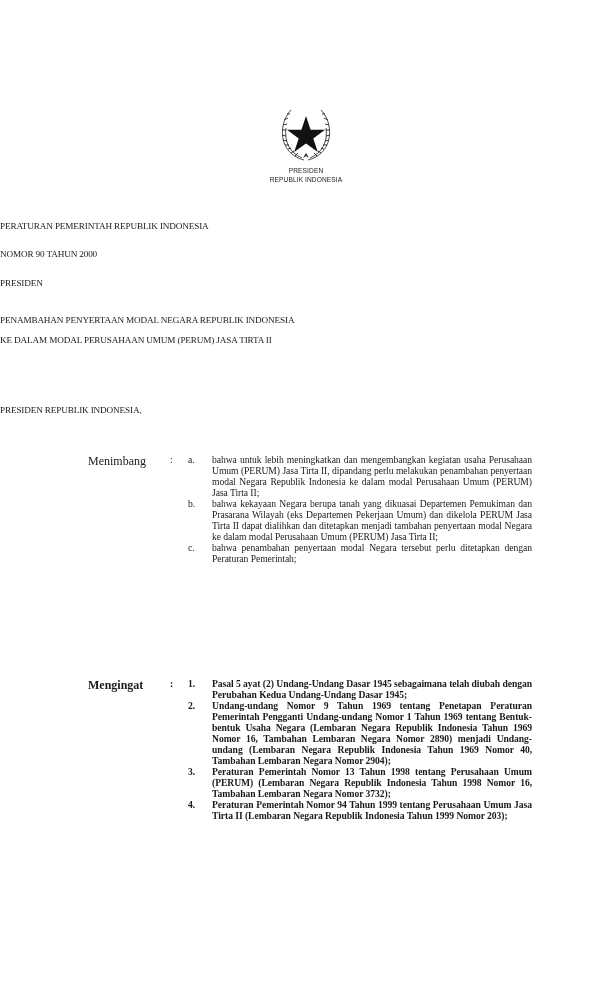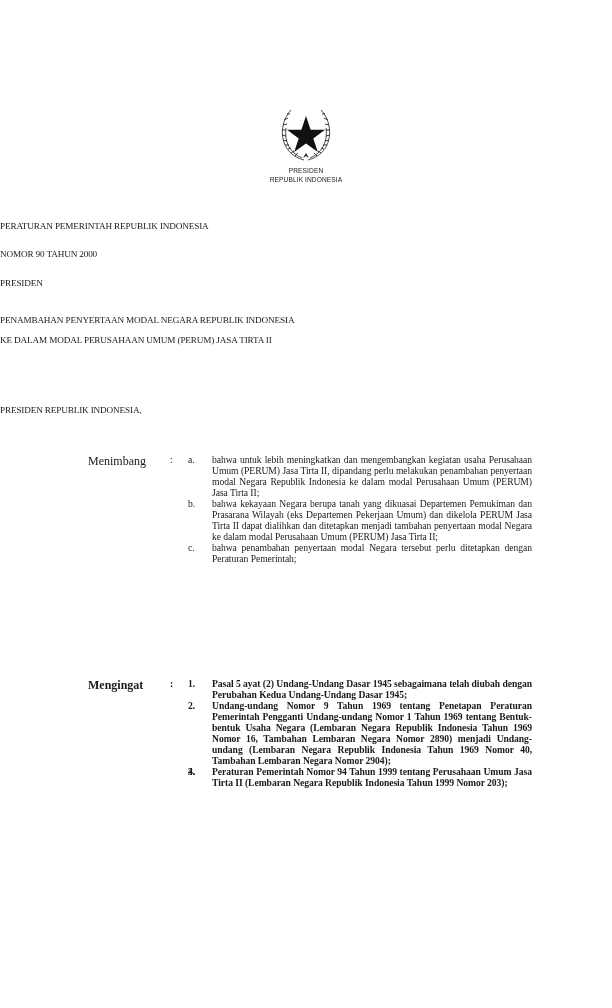--- a/index.html
+++ b/index.html
@@ -113,18 +113,19 @@
   <div class="item">
     <span class="item-marker">1.</span>
     <div class="item-text">Pasal 5 ayat (2) Undang-Undang Dasar 1945 sebagaimana telah diubah dengan Perubahan Kedua Undang-Undang Dasar 1945;</div>
   </div>
   <div class="item">
     <span class="item-marker">2.</span>
     <div class="item-text">Undang-undang Nomor 9 Tahun 1969 tentang Penetapan Peraturan Pemerintah Pengganti Undang-undang Nomor 1 Tahun 1969 tentang Bentuk-bentuk Usaha Negara (Lembaran Negara Republik Indonesia Tahun 1969 Nomor 16, Tambahan Lembaran Negara Nomor 2890) menjadi Undang-undang (Lembaran Negara Republik Indonesia Tahun 1969 Nomor 40, Tambahan Lembaran Negara Nomor 2904);</div>
   </div>
   <div class="item">
     <span class="item-marker">3.</span>
+    <div class="item-text">Peraturan Pemerintah Nomor 13 Tahun 1998 tentang Perusahaan Umum (PERUM) (Lembaran Negara Republik Indonesia Tahun 1998 Nomor 16, Tambahan Lembaran Negara Nomor 3732);</div>
   </div>
   <div class="item">
     <span class="item-marker">4.</span>
     <div class="item-text">Peraturan Pemerintah Nomor 94 Tahun 1999 tentang Perusahaan Umum Jasa Tirta II (Lembaran Negara Republik Indonesia Tahun 1999 Nomor 203);</div>
   </div>
 </div>
 
 </body></html>

